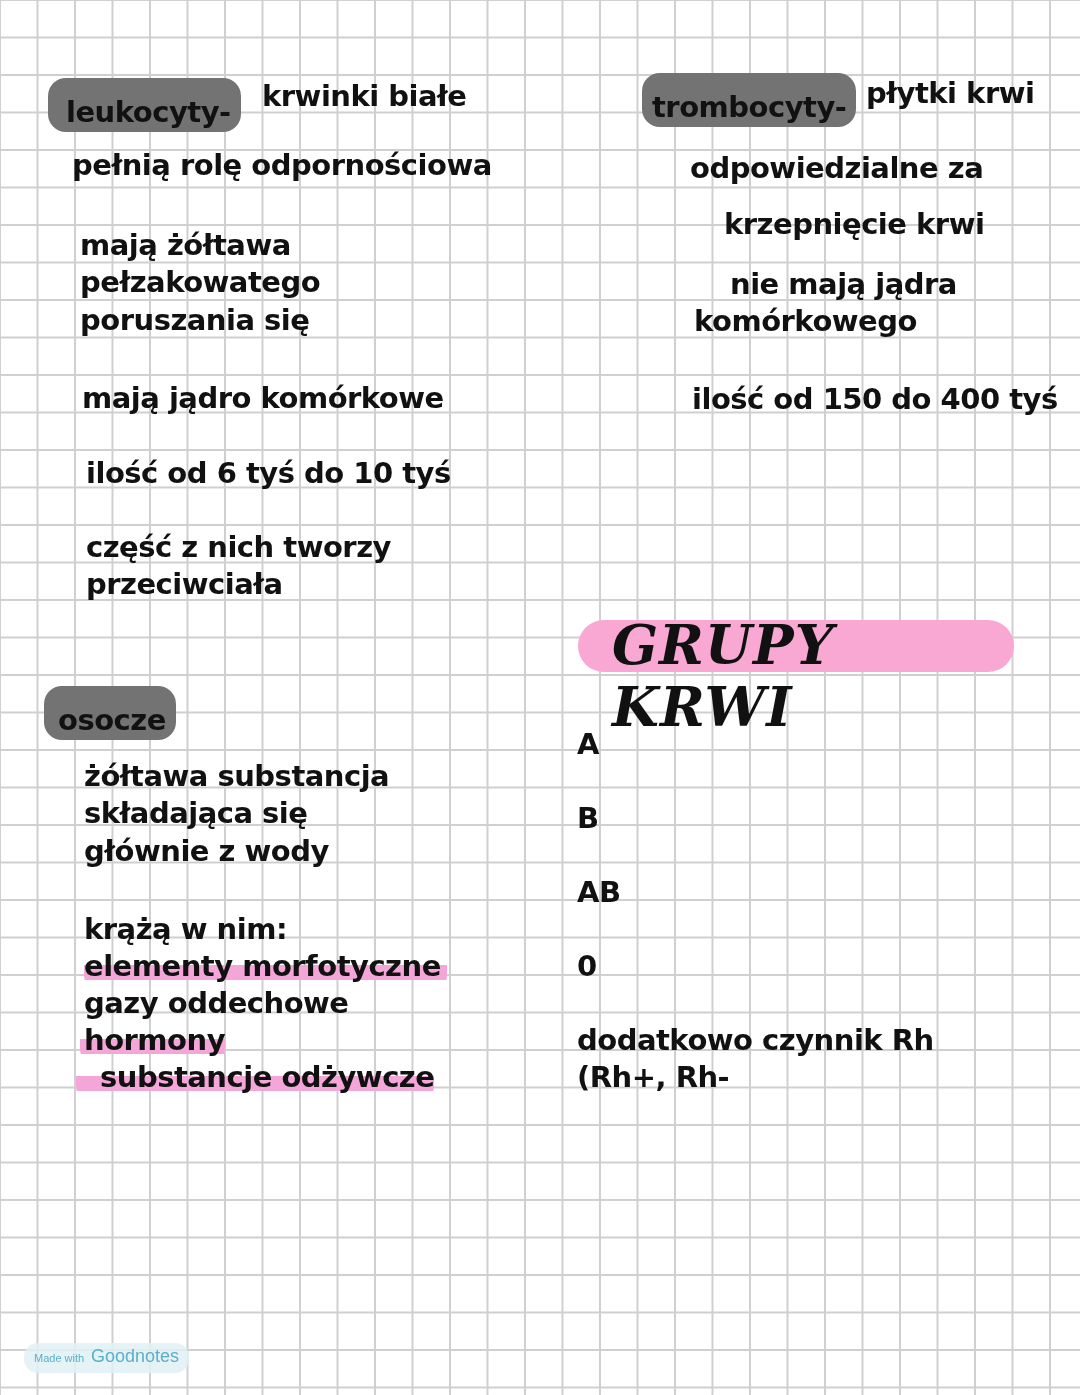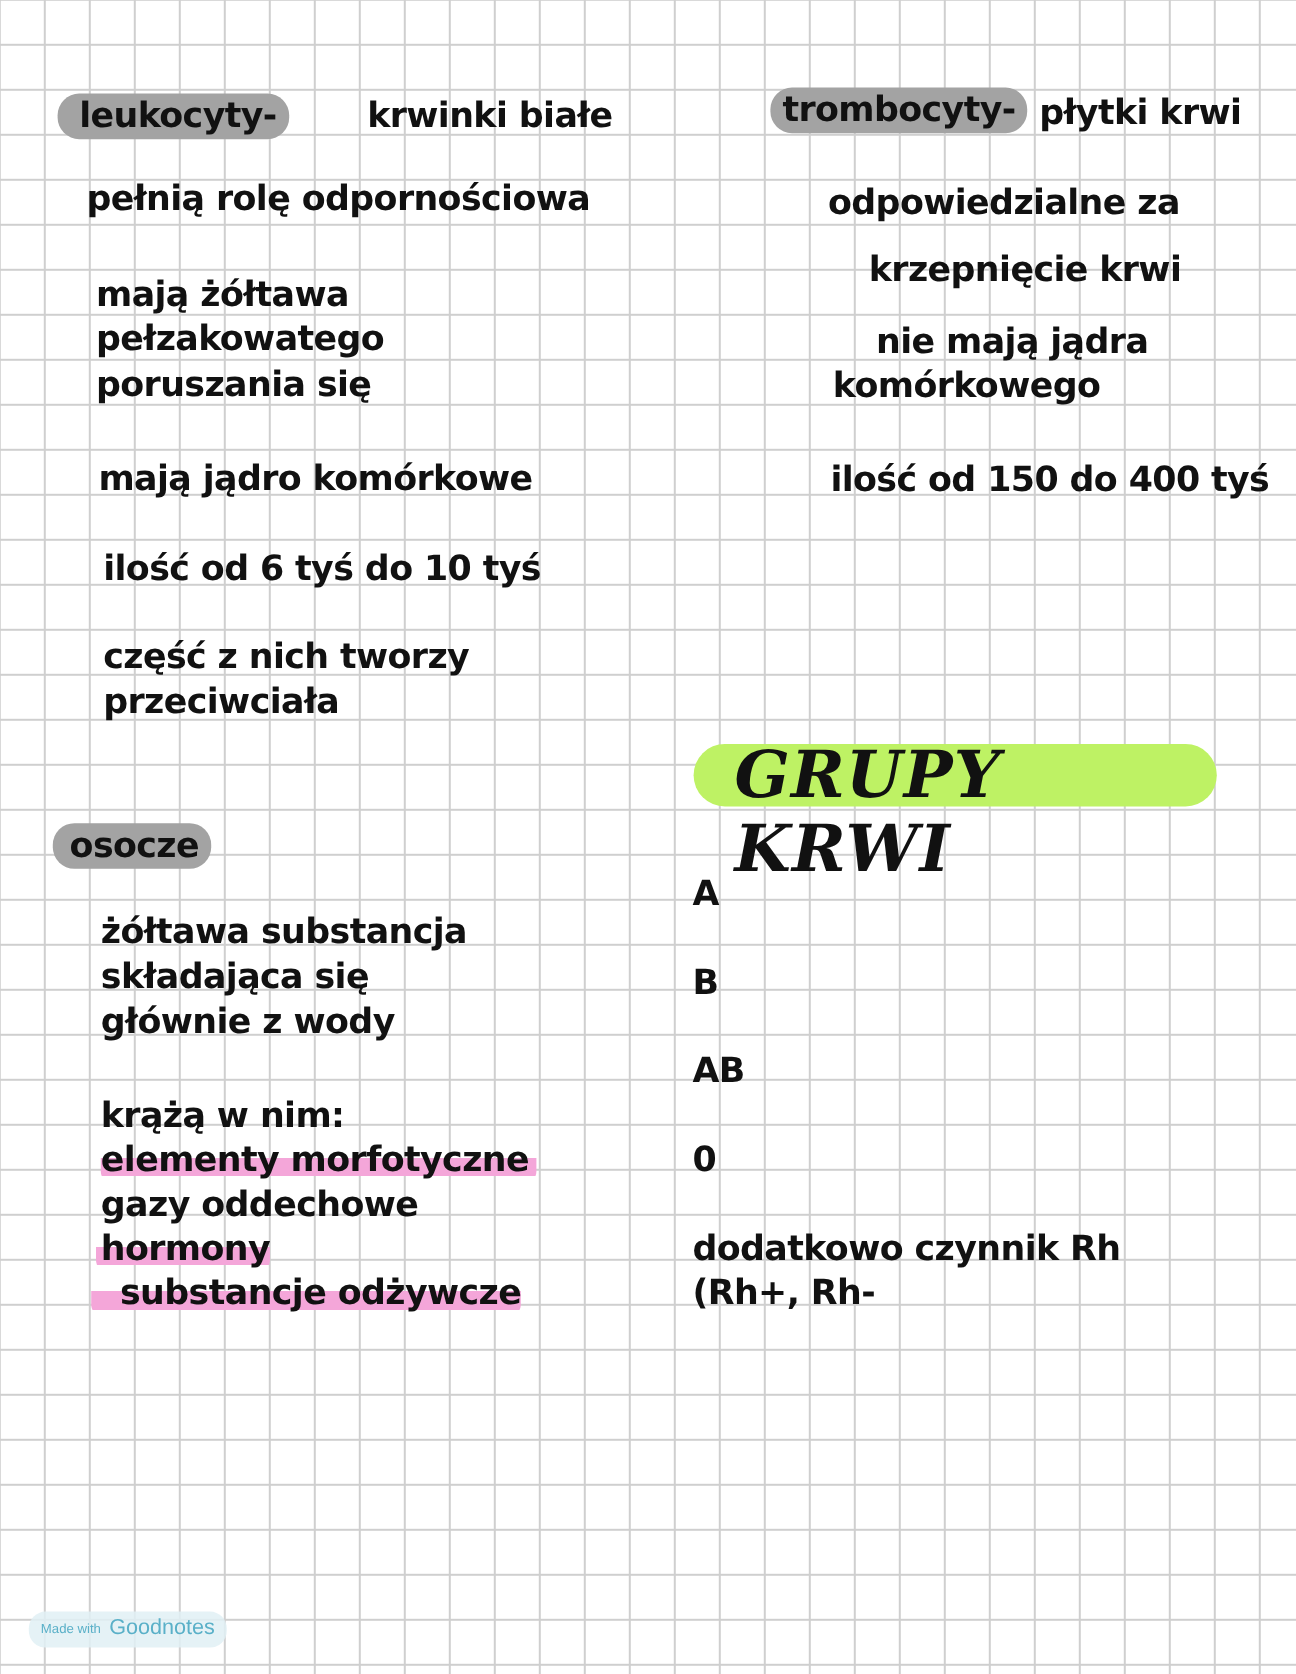--- a/index.html
+++ b/index.html
@@ -8,33 +8,33 @@
     background-color:#ffffff;
     background-image:
       linear-gradient(to right,#cfcfcf 0,#cfcfcf 2px,transparent 2px),
       linear-gradient(to bottom,#cfcfcf 0,#cfcfcf 2px,transparent 2px);
     background-size:37.5px 37.5px;
     background-position:-1px -1px;
     font-family:"DejaVu Sans",sans-serif;
     color:#111;
   }
   .t{position:absolute;font-weight:bold;font-size:29px;line-height:37.5px;white-space:nowrap;letter-spacing:-0.5px;}
-  .hl{background:#a3a3a3;border-radius:18px;padding:0 10px 0 18px;}
+  .hl{background:#737373;border-radius:18px;padding:16px 10px 0 18px;}
   .mark{background:linear-gradient(to bottom,transparent 45%,#f4a6d9 45%,#f4a6d9 85%,transparent 85%);border-radius:10px;}
-  .title{position:absolute;left:578px;top:620px;width:436px;height:52px;background:#bef264;border-radius:26px;}
+  .title{position:absolute;left:578px;top:620px;width:436px;height:52px;background:#f9a8d4;border-radius:26px;}
   .title span{position:absolute;left:34px;top:-6px;font-family:"DejaVu Serif",serif;font-style:italic;font-weight:bold;font-size:54px;line-height:62px;letter-spacing:1px;}
   .badge{position:absolute;left:24px;top:1343px;width:165px;height:30px;background:rgba(225,240,245,0.85);border-radius:14px;color:#5ab0c8;font-family:"Liberation Sans",sans-serif;}
   .badge .s{position:absolute;left:10px;top:9px;font-size:11px;}
   .badge .b{position:absolute;left:67px;top:3px;font-size:18px;}
 </style>
 </head>
 <body>
 
 <div class="t hl" style="left:48px;top:78px;">leukocyty-</div>
-<div class="t" style="left:262px;top:78px;margin-left:44px;">krwinki białe</div>
+<div class="t" style="left:262px;top:78px;">krwinki białe</div>
 <div class="t" style="left:72px;top:147px;">pełnią rolę odpornościowa</div>
 <div class="t" style="left:80px;top:227px;">mają żółtawa</div>
 <div class="t" style="left:80px;top:264px;">pełzakowatego</div>
 <div class="t" style="left:80px;top:302px;">poruszania się</div>
 <div class="t" style="left:82px;top:380px;">mają jądro komórkowe</div>
 <div class="t" style="left:86px;top:455px;">ilość od 6 tyś do 10 tyś</div>
 <div class="t" style="left:86px;top:529px;">część z nich tworzy</div>
 <div class="t" style="left:86px;top:566px;">przeciwciała</div>
 
 <div class="t hl" style="left:642px;top:73px;padding-left:10px;">trombocyty-</div>

